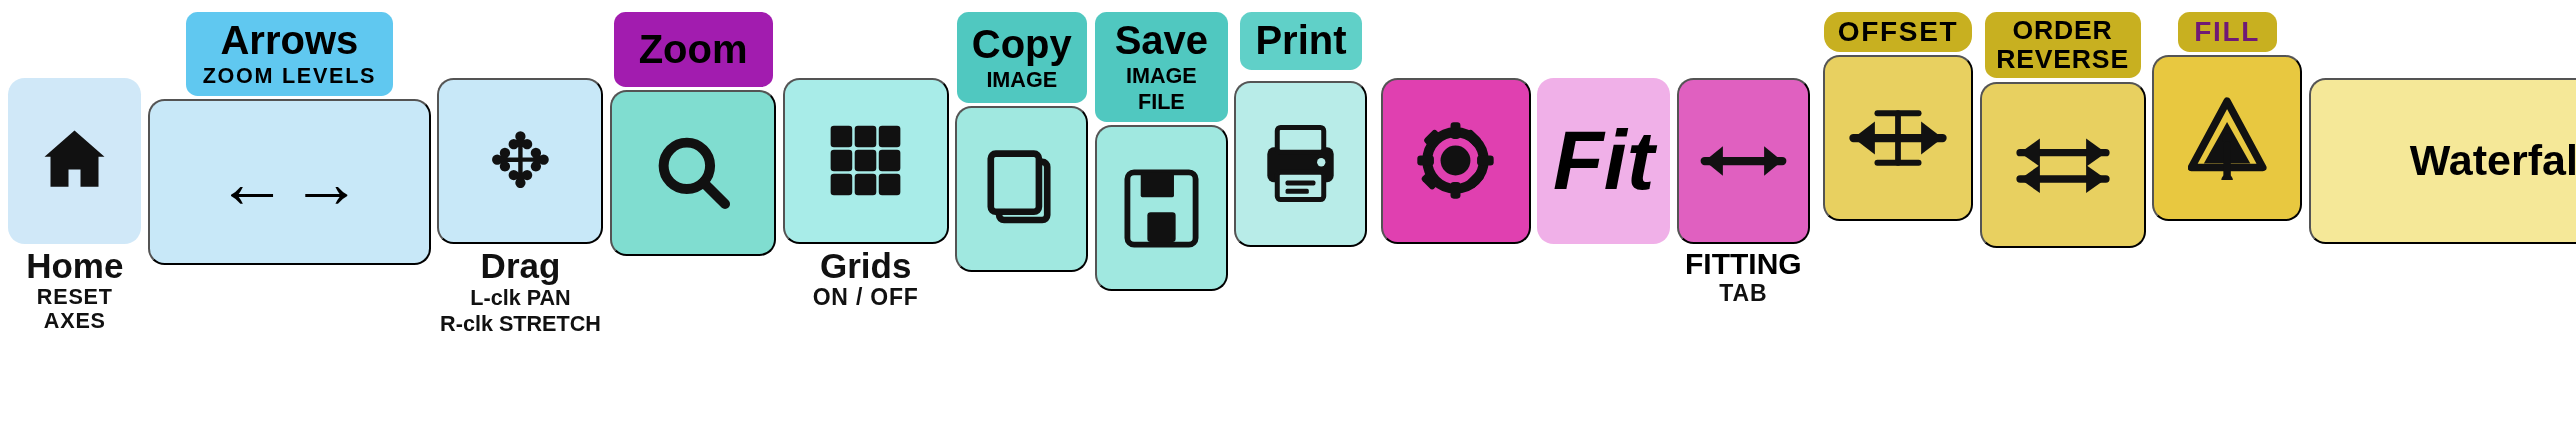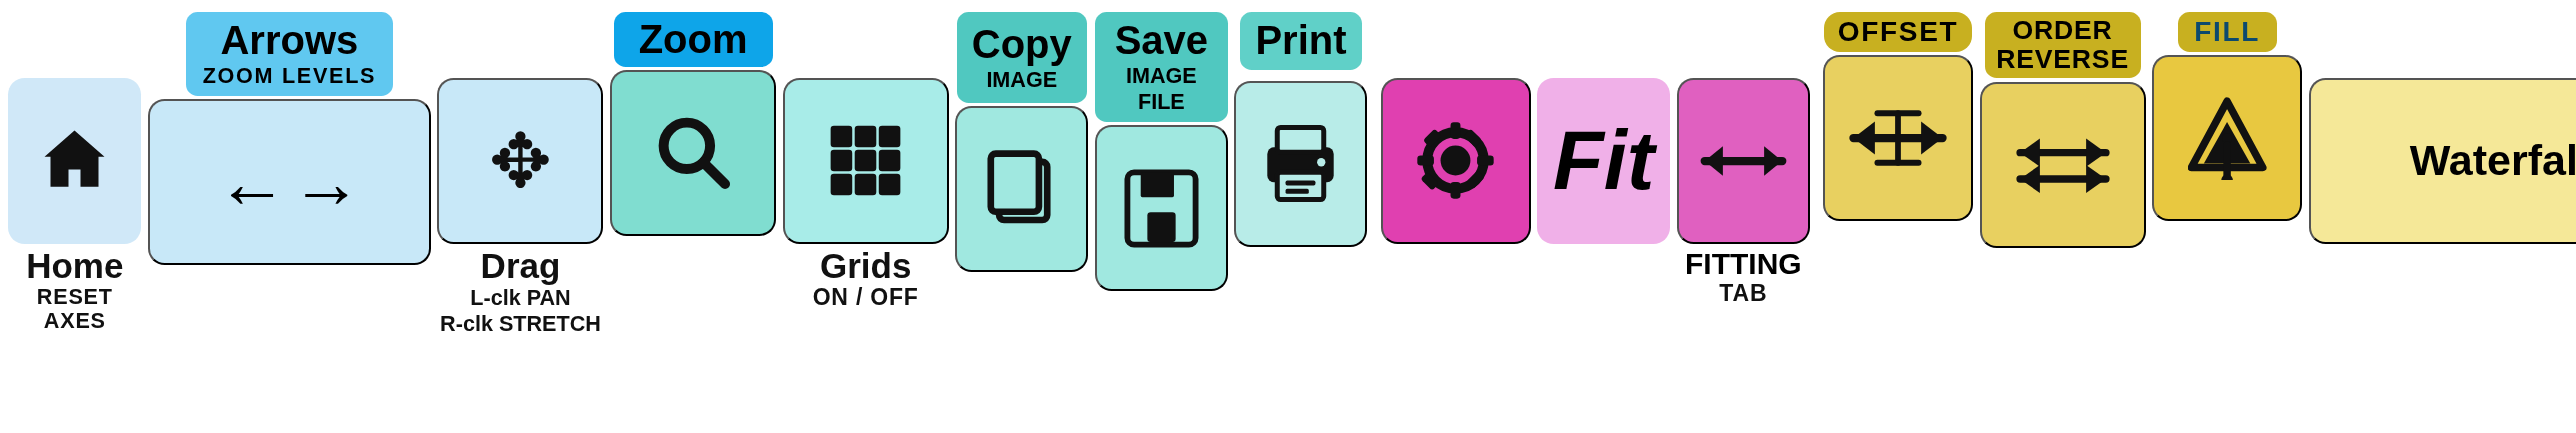--- a/index.html
+++ b/index.html
@@ -138,21 +138,21 @@
     <button class="btn-drag" style="display:flex; align-items:center; justify-content:center; font-size:75px; color:#111;">
       <span>✥</span>
     </button>
     <div class="bottom-label-group">
       <span class="label-main text-dark">Drag</span>
       <span class="label-sub2 text-dark">L-clk PAN<br>R-clk STRETCH</span>
     </div>
   </div>
 
   <div class="full-group">
-    <div style="background:#0ea5e9; border-radius:11.6px; padding:5px 25px; text-align:center; margin-bottom:3.3px;">
+    <div style="background:#a21caf; border-radius:11.6px; padding:15px 25px; text-align:center; margin-bottom:3.3px;">
       <div style="font-size:40px; font-weight:700; color:#000;">Zoom</div>
     </div>
     <button class="btn-zoom" style="display:flex; align-items:center; justify-content:center;">
       <svg width="83" height="83" viewBox="0 0 100 100">
         <circle cx="42" cy="42" r="28" fill="none" stroke="#111" stroke-width="12"></circle>
         <line x1="62" y1="62" x2="88" y2="88" stroke="#111" stroke-width="12" stroke-linecap="round"></line>
       </svg>
     </button>
     <div style="height:8.3px;"></div>
   </div>
@@ -298,21 +298,21 @@
         <line x1="8" y1="57" x2="112" y2="57" stroke="#111" stroke-width="9" stroke-linecap="round"></line>
         <polygon points="112,57 88,40 88,74" fill="#111"></polygon>
         <polygon points="8,57 32,40 32,74" fill="#111"></polygon>
       </svg>
     </button>
     <div style="height:8.3px;"></div>
   </div>
 
   <div class="full-group">
     <div style="background:#c8b020; border-radius:11.6px; padding:4.2px 16.6px; text-align:center; margin-bottom:3.3px;">
-      <div style="font-size:28px; font-weight:700; color:#0c4a6e; letter-spacing:1.7px;">FILL</div>
+      <div style="font-size:28px; font-weight:700; color:#701a75; letter-spacing:1.7px;">FILL</div>
     </div>
     <button class="btn-fill" style="display:flex; align-items:center; justify-content:center;">
       <svg width="79" height="83" viewBox="0 0 95 100">
         <polygon points="47,5 90,85 4,85" fill="none" stroke="#111" stroke-width="9" stroke-linejoin="round"></polygon>
         <polygon points="47,30 75,80 19,80" fill="#111"></polygon>
         <circle cx="47" cy="50" r="6" fill="#111"></circle>
         <line x1="47" y1="58" x2="47" y2="100" stroke="#111" stroke-width="9" stroke-linecap="round"></line>
         <circle cx="47" cy="100" r="7" fill="#111"></circle>
       </svg>
     </button>

